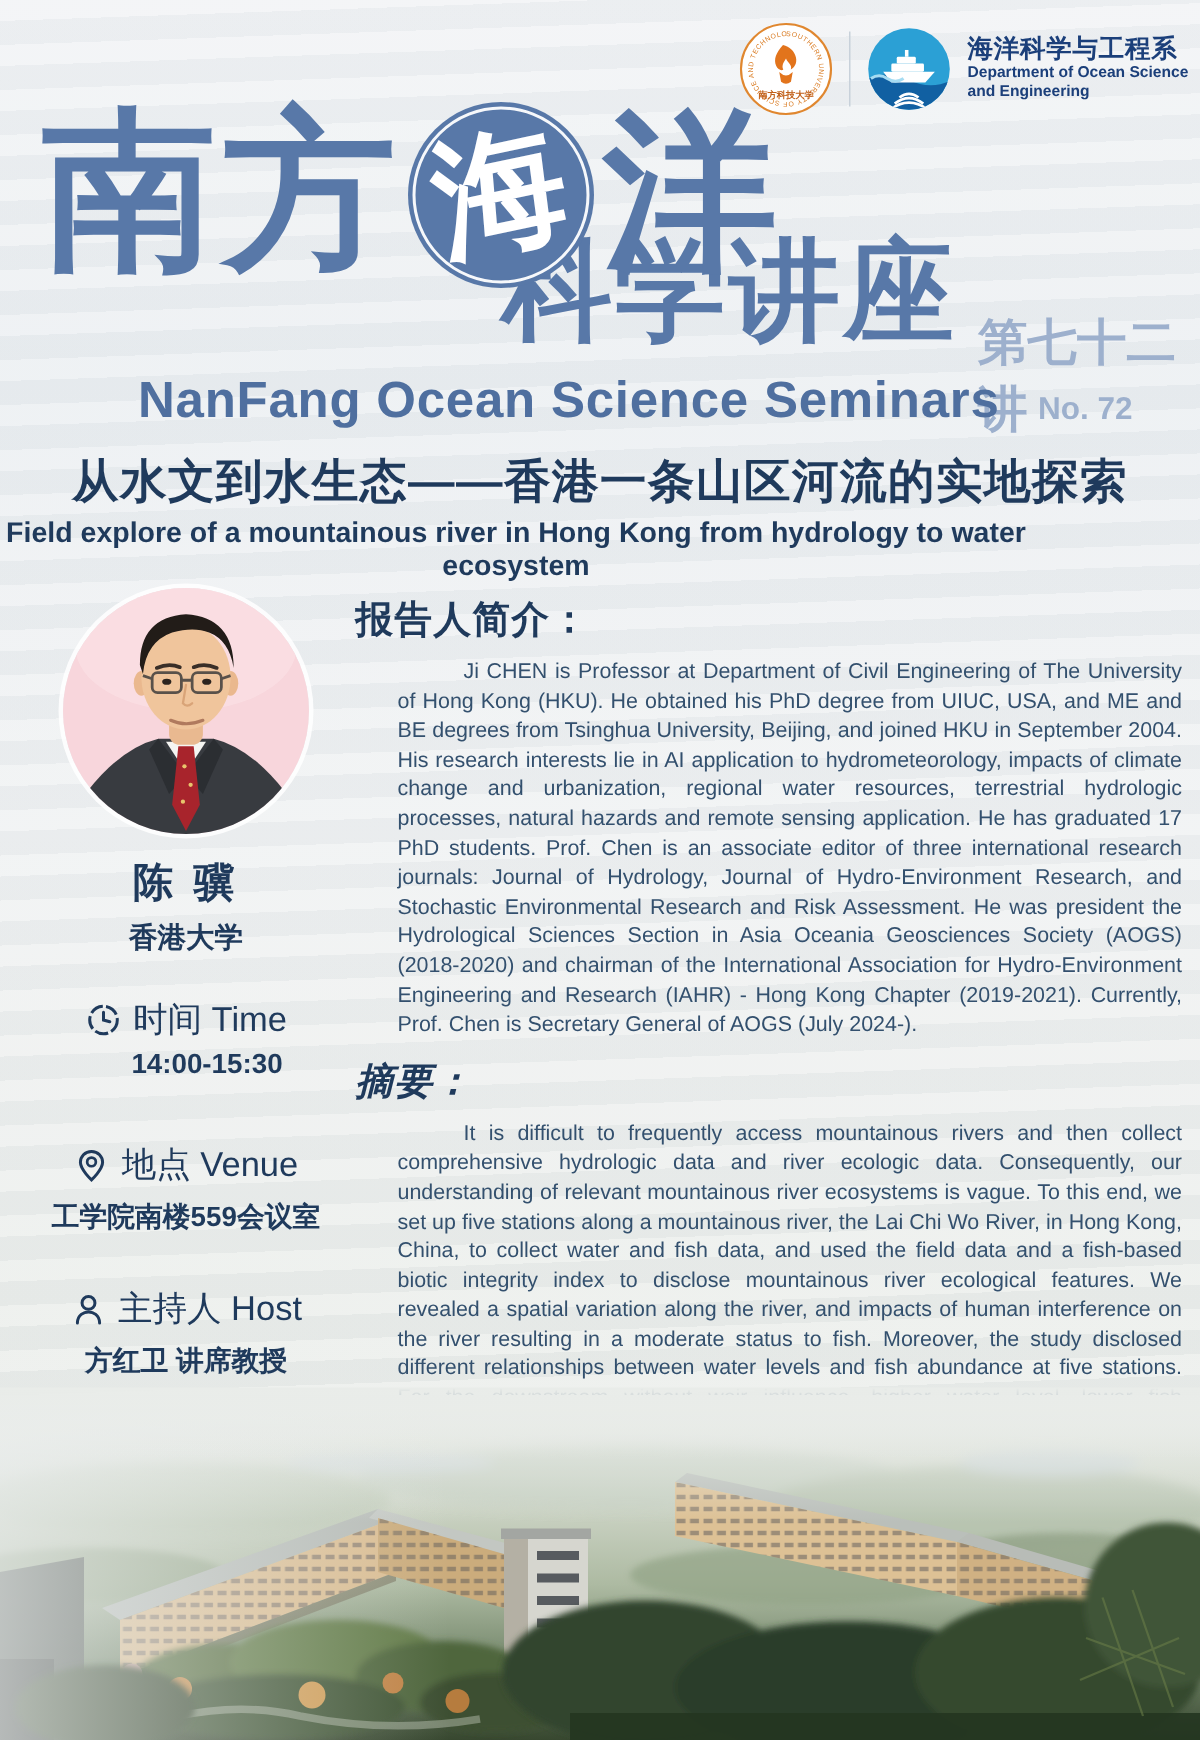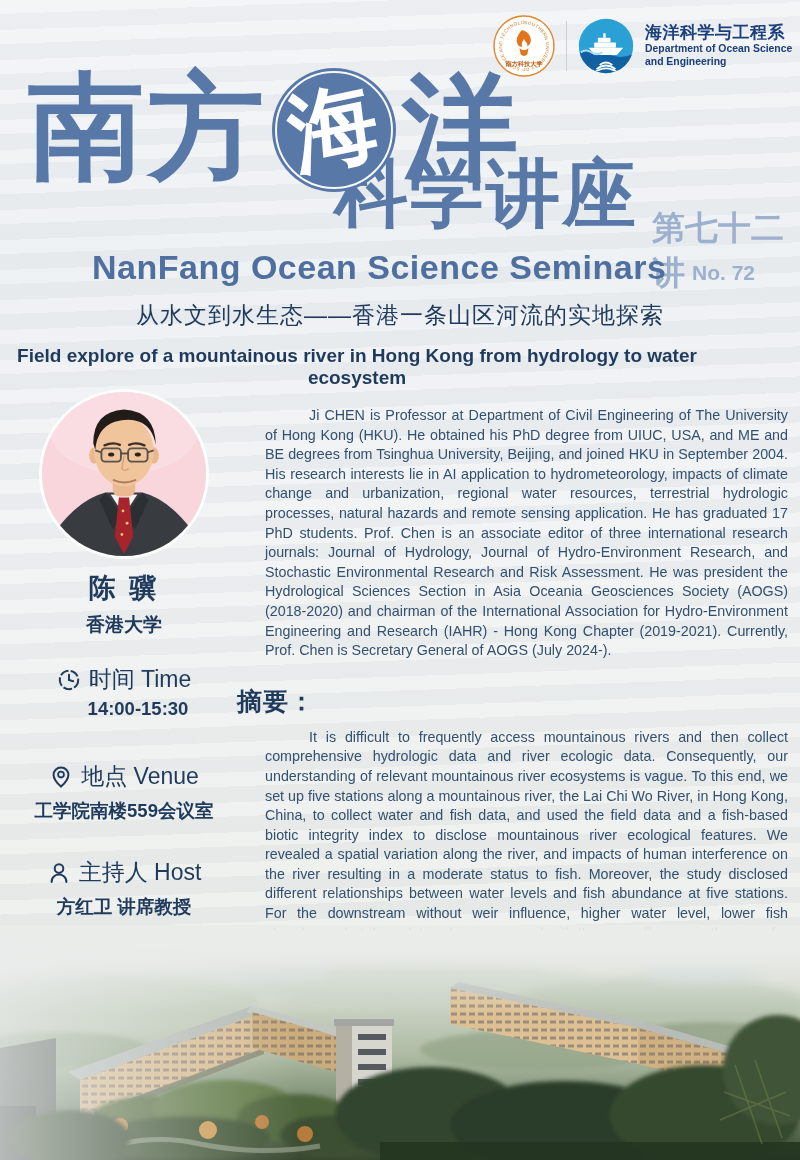--- a/index.html
+++ b/index.html
@@ -27,41 +27,41 @@
   .m-circle{width:124px;height:124px;border-radius:50%;background:var(--accent,#5878a8);
     display:flex;align-items:center;justify-content:center;margin:6px 6px 0 4px;position:relative;}
   .m-circle::after{content:"";position:absolute;inset:3px;border:2.5px solid #fff;border-radius:50%;opacity:.95;}
   .m-circle-char{font-size:88px;font-weight:bold;color:#fff;transform:rotate(-12deg) translateY(-2px);}
   .m-line2{position:absolute;top:157px;left:334px;font-size:74px;line-height:1;font-weight:bold;
     color:var(--accent,#5878a8);letter-spacing:2px;}
   .m-episode{position:absolute;top:206px;left:652px;font-size:33px;font-weight:bold;color:var(--accent-light,#9db0cd);}
   .m-series{position:absolute;top:248px;left:92px;font-size:34px;font-weight:bold;color:var(--series,#4f6f9f);letter-spacing:.5px;}
   .m-series-no{position:absolute;top:261px;left:692px;font-size:21px;font-weight:bold;color:var(--accent-light,#9db0cd);}
   
-  .sem-cn{position:absolute;top:300px;left:0;width:800px;text-align:center;font-size:23px;
-    font-weight:normal;color:var(--navy,#1f3a5c);letter-spacing:1px;}
-  .sem-en{position:absolute;top:345px;left:13px;width:688px;text-align:center;font-size:19px;
+  .sem-cn{position:absolute;top:300px;left:0;width:800px;text-align:center;font-size:31px;
+    font-weight:bold;color:var(--navy,#1f3a5c);letter-spacing:1px;}
+  .sem-en{position:absolute;top:345px;left:0;width:688px;text-align:center;font-size:19px;
     font-weight:bold;color:var(--navy,#1f3a5c);}
   
   .leftcol{position:absolute;top:392px;left:0;width:248px;text-align:center;color:var(--navy,#1f3a5c);}
   .photo-wrap{width:164px;height:164px;border-radius:50%;overflow:hidden;margin:0 auto;
     box-shadow:0 0 0 3px rgba(255,255,255,.85);}
   .spk-name{margin-top:14px;font-size:27px;font-weight:bold;letter-spacing:3px;}
   .spk-aff{margin-top:6px;font-size:19px;font-weight:bold;}
   .d-label{margin-top:0;display:flex;align-items:center;justify-content:center;gap:8px;
     font-size:23px;font-weight:normal;}
   .d-label svg{flex:0 0 auto;}
   .d-val{font-size:18.5px;font-weight:bold;line-height:1.3;margin-top:7px;}
   .gap-t{margin-top:26px;} .gap-v{margin-top:40px;} .gap-h{margin-top:34px;} .gap-l{margin-top:32px;}
   
   .rightcol{position:absolute;top:396px;left:237px;width:551px;color:var(--body,#33506e);}
   .sec-head{font-size:25px;font-weight:bold;color:var(--navy,#1f3a5c);letter-spacing:1px;}
   .sec-text{margin-top:10px;font-size:14.3px;line-height:19.6px;text-align:justify;
     text-indent:44px;font-weight:500;margin-left:28px;}
-  .abs-head{margin-top:24px;}
+  .abs-head{margin-top:10px;font-style:italic;}
   
   .campus{position:absolute;left:0;top:930px;width:800px;height:230px;}
   .campus svg{display:block;width:800px;height:230px;}
   .photo-fade{position:absolute;left:0;top:925px;width:800px;height:48px;
     background:linear-gradient(180deg,#e9ece9 0%,rgba(233,236,233,0) 100%);z-index:2;}
 </style>
 </head>
 <body>
 
 <div class="poster">
@@ -186,20 +186,21 @@
       </svg>
       <span>主持人 Host</span>
     </div>
     <div class="d-val">方红卫 讲席教授</div>
 
     <div class="d-val gap-l" style="font-size:19.5px;">主讲语言 Language</div>
     <div class="d-val" style="margin-top:2px;font-size:19.5px;">中文 Chinese</div>
   </div>
 
   <div class="rightcol">
+    <div class="sec-head">报告人简介：</div>
     <div class="sec-text">Ji CHEN is Professor at Department of Civil Engineering of The University of Hong Kong (HKU). He obtained his PhD degree from UIUC, USA, and ME and BE degrees from Tsinghua University, Beijing, and joined HKU in September 2004. His research interests lie in AI application to hydrometeorology, impacts of climate change and urbanization, regional water resources, terrestrial hydrologic processes, natural hazards and remote sensing application. He has graduated 17 PhD students. Prof. Chen is an associate editor of three international research journals: Journal of Hydrology, Journal of Hydro-Environment Research, and Stochastic Environmental Research and Risk Assessment. He was president the Hydrological Sciences Section in Asia Oceania Geosciences Society (AOGS) (2018-2020) and chairman of the International Association for Hydro-Environment Engineering and Research (IAHR) - Hong Kong Chapter (2019-2021). Currently, Prof. Chen is Secretary General of AOGS (July 2024-).</div>
     <div class="sec-head abs-head">摘要：</div>
     <div class="sec-text">It is difficult to frequently access mountainous rivers and then collect comprehensive hydrologic data and river ecologic data. Consequently, our understanding of relevant mountainous river ecosystems is vague. To this end, we set up five stations along a mountainous river, the Lai Chi Wo River, in Hong Kong, China, to collect water and fish data, and used the field data and a fish-based biotic integrity index to disclose mountainous river ecological features. We revealed a spatial variation along the river, and impacts of human interference on the river resulting in a moderate status to fish. Moreover, the study disclosed different relationships between water levels and fish abundance at five stations. For the downstream without weir influence, higher water level, lower fish abundance, but this relationship is reversed with the weir influence in the river; for the upstream of the mountainous river, such a relationship is not significant. It is expected that this study provides a referable hydrologic features and ecological status assessment criterion to other mountainous rivers in the world.</div>
   </div>
 
   <div class="campus">
     <svg viewBox="0 0 800 230" preserveAspectRatio="none">
       <defs>
         <linearGradient id="gSky" x1="0" y1="0" x2="0" y2="1">
           <stop offset="0" stop-color="#e8ebe7"></stop>

